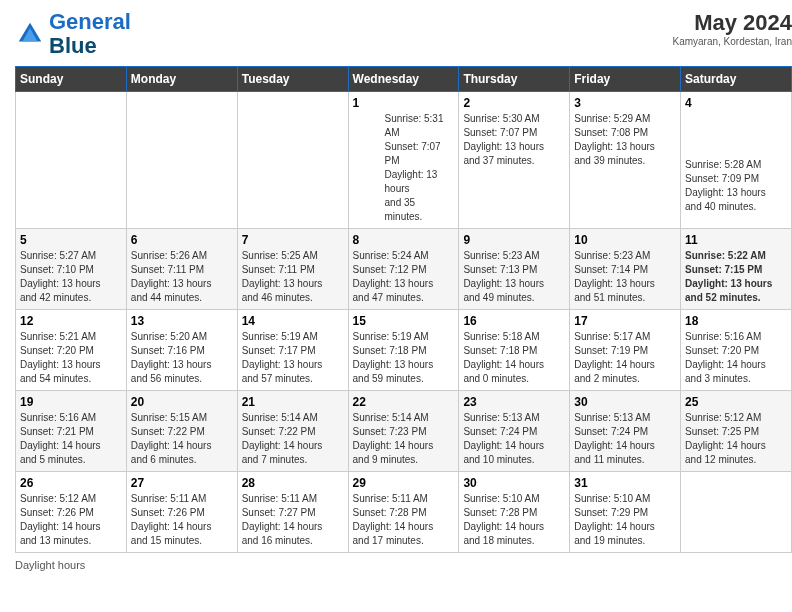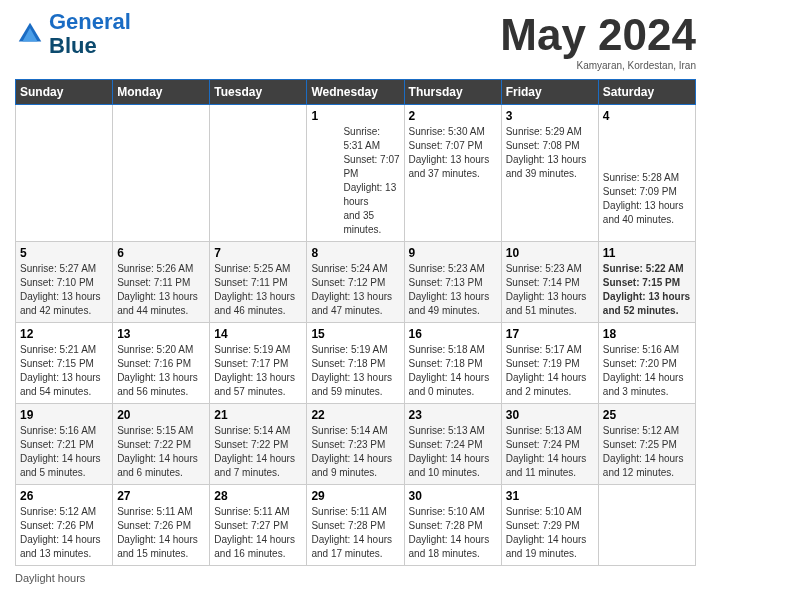--- a/index.html
+++ b/index.html
@@ -4,21 +4,21 @@
   <style>
     * { box-sizing: border-box; margin: 0; padding: 0; }
     body {
       font-family: Arial, sans-serif;
       background: #fff;
       width: 792px;
       height: 612px;
       overflow: hidden;
     }
     .page {
-      width: 696px;
+      width: 792px;
       min-height: 612px;
       background: #fff;
       padding: 10px 0 10px 15px;
     }
     .header {
       display: flex;
       justify-content: space-between;
       align-items: flex-start;
       margin-bottom: 8px;
     }
@@ -37,21 +37,21 @@
     }
     .logo-icon {
       width: 30px;
       height: 30px;
       margin-right: 4px;
     }
     .title-block {
       text-align: right;
     }
     .main-title {
-      font-size: 44px;
+      font-size: 22px;
       font-weight: bold;
       color: #333;
     }
     .subtitle {
       font-size: 10px;
       color: #555;
     }
     table {
       width: 100%;
       border-collapse: collapse;
@@ -216,21 +216,21 @@
             <div class="day-info" style="white-space: pre-line; font-weight: bold;">Sunrise: 5:22 AM
 Sunset: 7:15 PM
 Daylight: 13 hours
 and 52 minutes.</div>
           </td>
         </tr>
         <tr>
           <td>
             <span class="day-number">12</span>
             <div class="day-info" style="white-space: pre-line;">Sunrise: 5:21 AM
-Sunset: 7:15 PM
+Sunset: 7:20 PM
 Daylight: 13 hours
 and 54 minutes.</div>
           </td>
           <td>
             <span class="day-number">13</span>
             <div class="day-info" style="white-space: pre-line;">Sunrise: 5:20 AM
 Sunset: 7:16 PM
 Daylight: 13 hours
 and 56 minutes.</div>
           </td>

